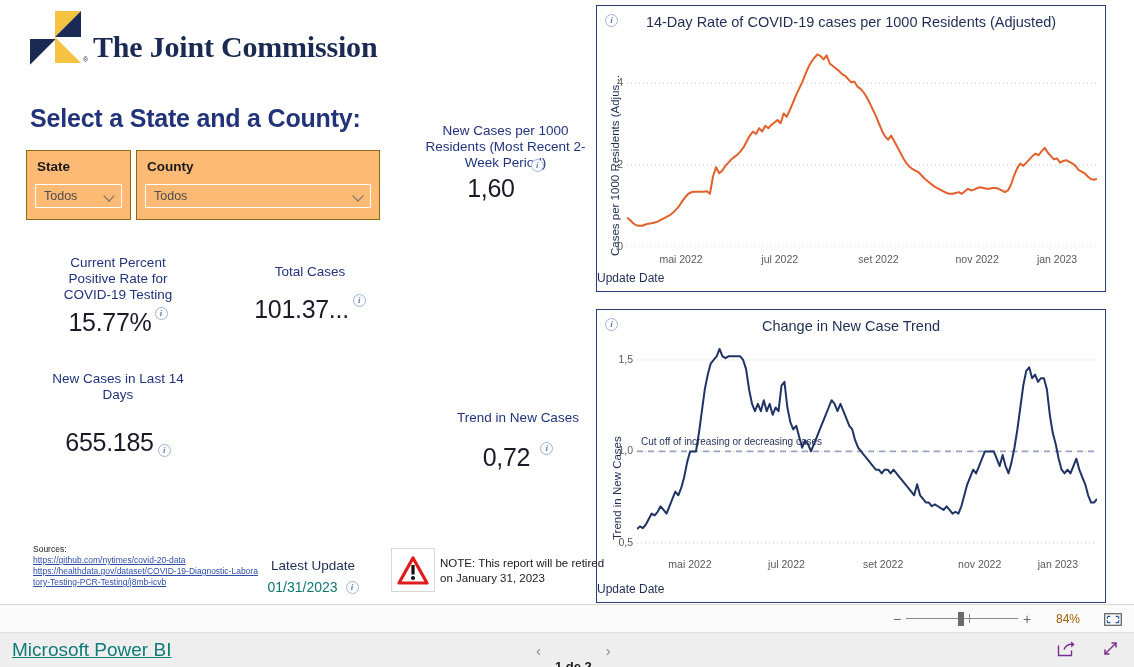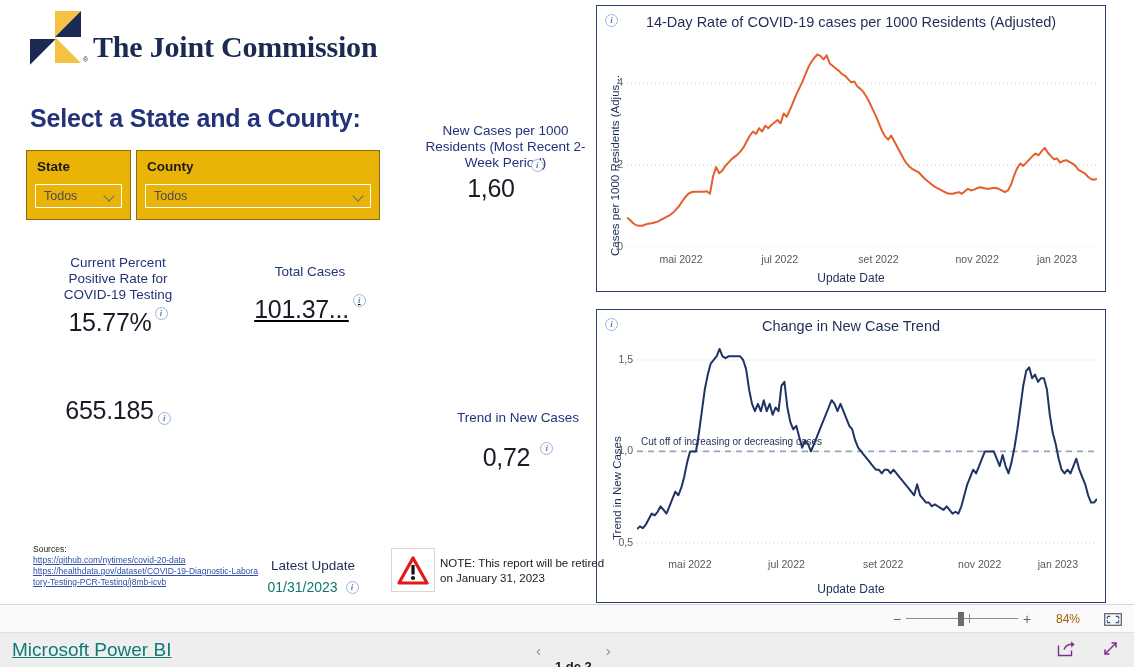--- a/index.html
+++ b/index.html
@@ -28,21 +28,21 @@
 
   
   .select-title {
     position: absolute; left: 30px; top: 104px;
     font-size: 25px; font-weight: bold; color: #22337a;
     letter-spacing: -0.2px; white-space: nowrap; text-align: right;
   }
 
   
   .slicer {
-    position: absolute; background: #eab308;
+    position: absolute; background: #fdba74;
     border: 1px solid #8a6a12;
   }
   .slicer.state  { left: 26px;  top: 150px; width: 105px; height: 70px; }
   .slicer.county { left: 136px; top: 150px; width: 244px; height: 70px; }
   .slicer-title {
     position: absolute; left: 10px; top: 8px;
     font-size: 13.5px; font-weight: bold; color: #1a1a1a;
   }
   .slicer-box {
     position: absolute; left: 8px; right: 8px; top: 33px; height: 24px;
@@ -99,21 +99,21 @@
     position: absolute; left: 0; right: 0; top: 8px;
     text-align: center; font-size: 14.5px; color: #1f2d53;
   }
   .axis-y-title {
     position: absolute; font-size: 11.5px; color: #1f2d53;
     transform: rotate(-90deg); transform-origin: left top;
     white-space: nowrap;
   }
   .axis-x-title {
     position: absolute; left: 0; right: 0; bottom: 6px;
-    text-align: center; font-size: 12px; color: #1f2d53;
+    font-size: 12px; color: #1f2d53;
   }
   .tick {
     position: absolute; font-size: 10.5px; color: #595959;
     white-space: nowrap;
   }
   .tick.y { text-align: right; }
   .cutoff-label {
     position: absolute; font-size: 10px; color: #1f2d53;
     white-space: nowrap;
   }
@@ -240,35 +240,36 @@
   <div class="kpi" id="kpi-posrate">
     <div class="kpi-label">Current Percent Positive Rate for COVID-19 Testing</div>
     <div class="kpi-row" style="margin-top:4px;">
       <span class="kpi-value">15.77%</span>
       <span class="info">i</span>
     </div>
   </div>
 
   <div class="kpi" id="kpi-total">
     <div class="kpi-label">Total Cases</div>
-    <div class="kpi-row" style="margin-top:14px; gap:4px;text-decoration:underline;">
+    <div class="kpi-row" style="margin-top:14px; gap:4px;">
       <span class="kpi-value">101.37...</span>
       <span class="info">i</span>
     </div>
   </div>
 
   <div class="kpi" id="kpi-new1000">
     <div class="kpi-label">New Cases per 1000 Residents (Most Recent 2-Week Period)</div>
     <div class="kpi-row" style="margin-top:2px; gap:16px;">
       <span class="kpi-value">1,60</span>
       <span class="info" style="margin-top:-14px;">i</span>
     </div>
   </div>
 
   <div class="kpi" id="kpi-new14">
+    <div class="kpi-label">New Cases in Last 14 Days</div>
     <div class="kpi-row" style="margin-top:24px; gap:4px;align-items:flex-end;">
       <span class="kpi-value">655.185</span>
       <span class="info">i</span>
     </div>
   </div>
 
   <div class="kpi" id="kpi-trend">
     <div class="kpi-label">Trend in New Cases</div>
     <div class="kpi-row" style="margin-top:16px; gap:10px;">
       <span class="kpi-value">0,72</span>

